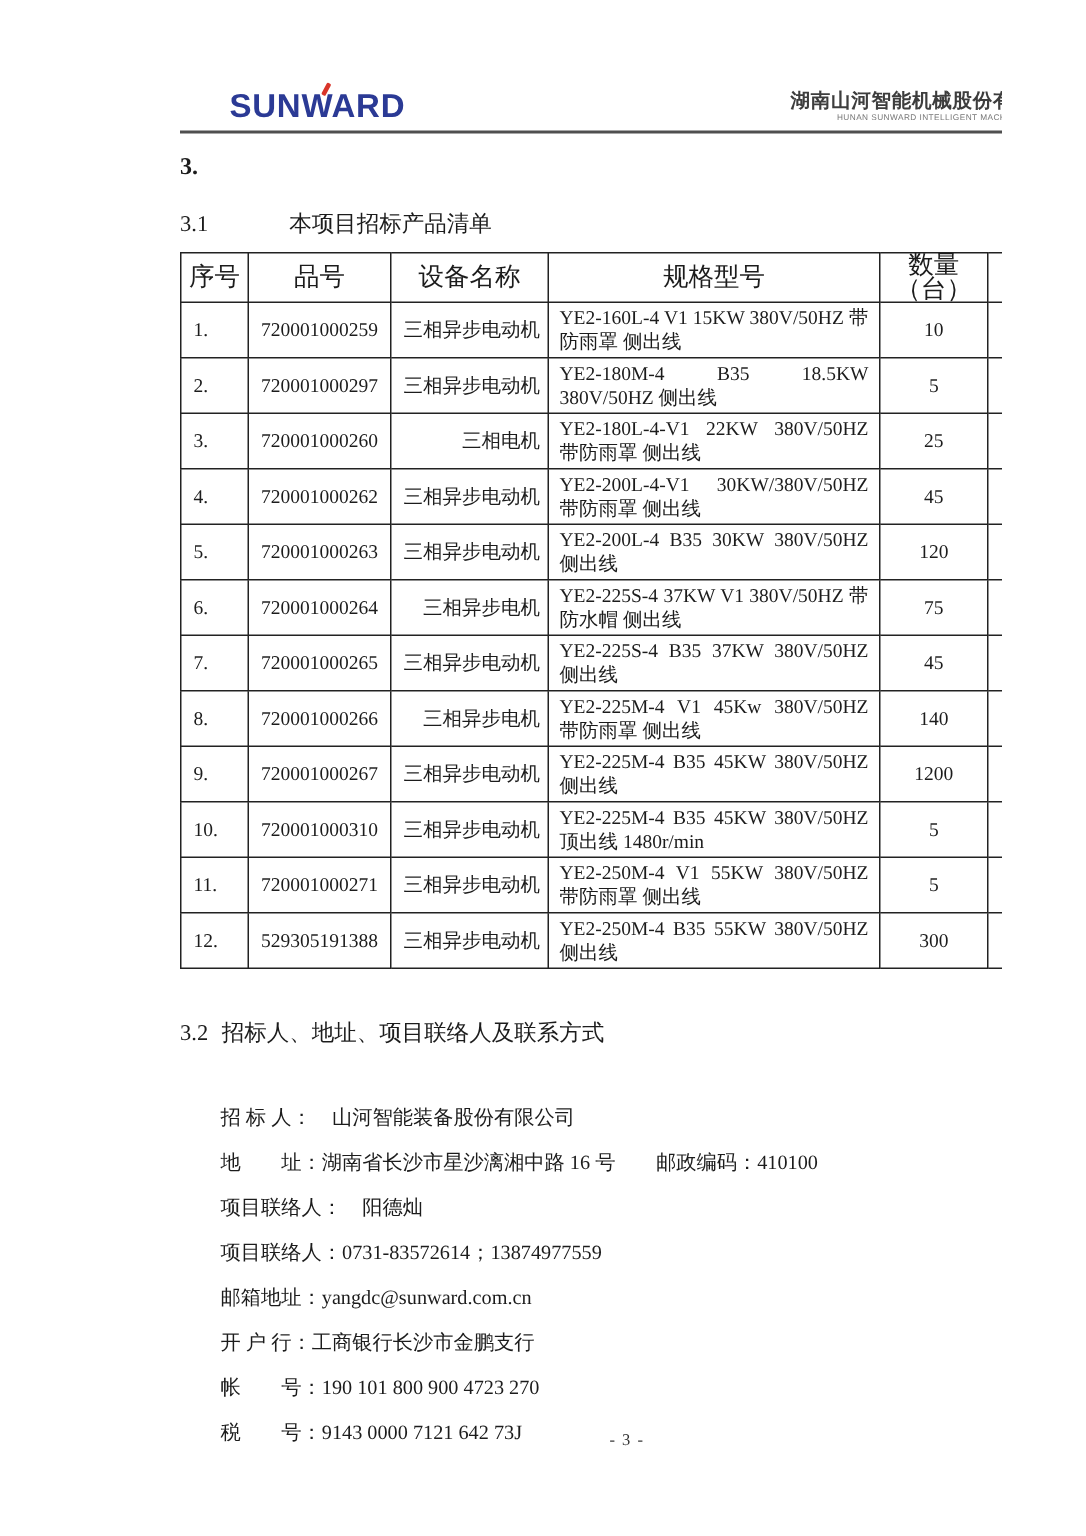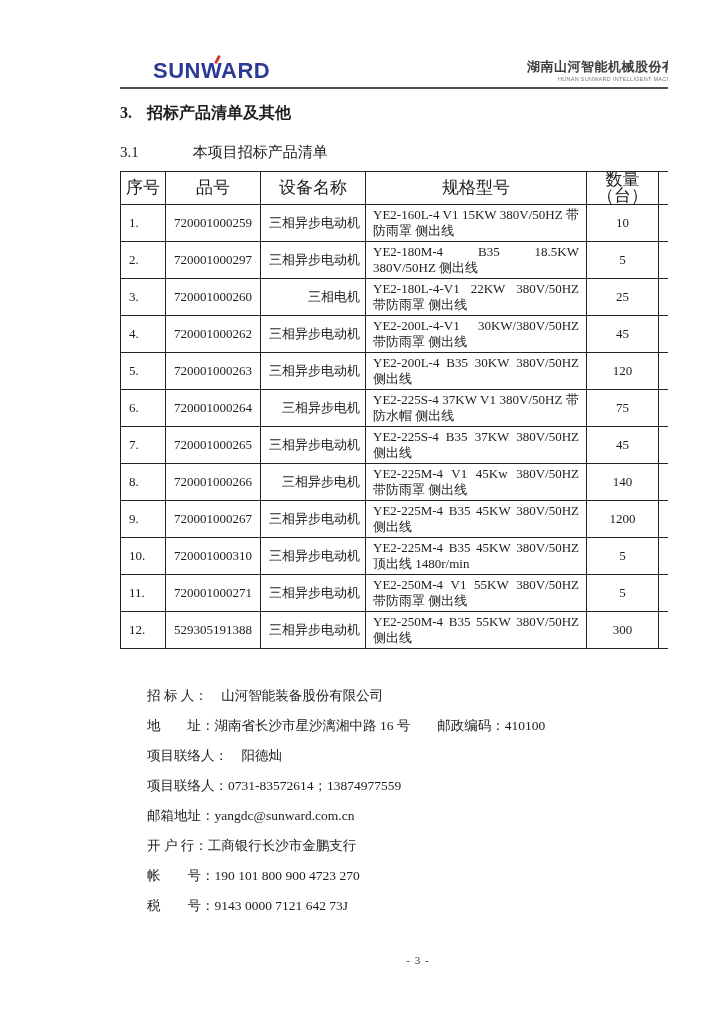--- a/index.html
+++ b/index.html
@@ -122,21 +122,20 @@
         <span class="logo-accent"></span>
       </div>
       <div class="company">
         <div class="company-cn">湖南山河智能机械股份有限公司</div>
         <div class="company-en">HUNAN SUNWARD INTELLIGENT MACHINERY CO.,LTD.</div>
       </div>
     </div>
 
     <div class="h1">
       <span class="no">3.</span>
-      <span>招标产品清单及其他</span>
     </div>
 
     <div class="h2">
       <span class="no">3.1</span>
       <span>本项目招标产品清单</span>
     </div>
 
     <table class="products">
       <colgroup>
         <col style="width:45px">
@@ -249,20 +248,24 @@
         <td class="c-no">12.</td>
         <td class="c-item">529305191388</td>
         <td class="c-device">三相异步电动机</td>
         <td class="c-spec">YE2-250M-4 B35 55KW 380V/50HZ 侧出线</td>
         <td class="c-qty">300</td>
         <td class="c-note"></td>
       </tr>
         </tbody>
     </table>
 
+    <div class="h3">
+      <span class="no">3.2</span>
+      <span>招标人、地址、项目联络人及联系方式</span>
+    </div>
 
     <div class="contact">
         <div class="contact-line">
         <span class="lbl">招 标 人：</span><span class="val">　山河智能装备股份有限公司</span>
       </div>
         <div class="contact-line">
         <span class="lbl">地　　址：</span><span class="val">湖南省长沙市星沙漓湘中路 16 号　　邮政编码：410100</span>
       </div>
         <div class="contact-line">
         <span class="lbl">项目联络人：</span><span class="val">　阳德灿</span>

